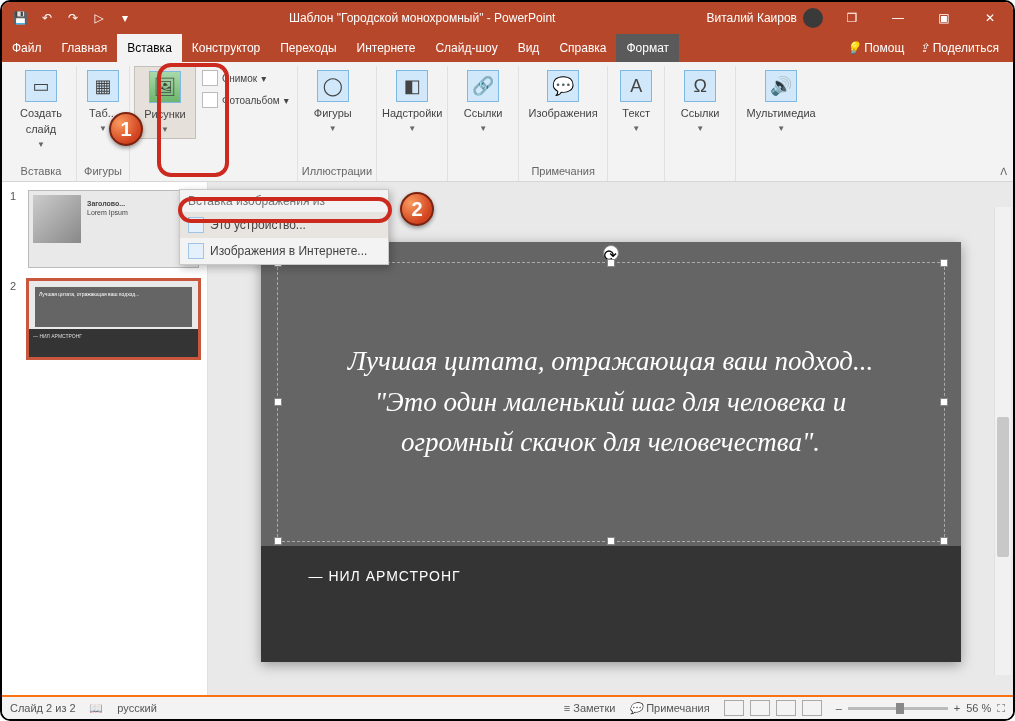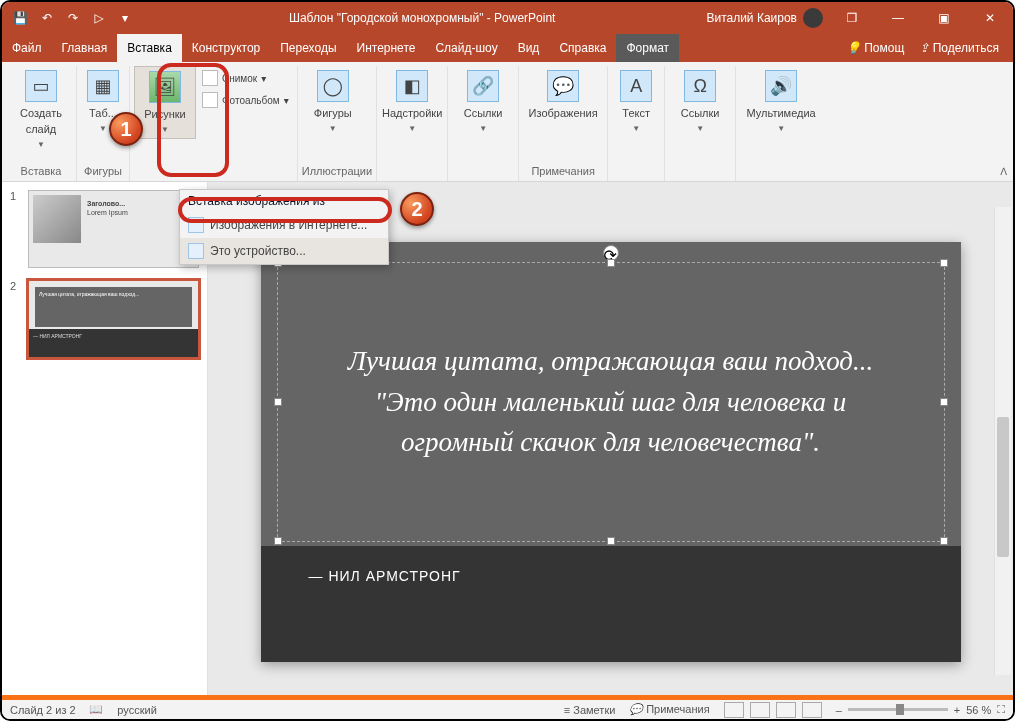--- a/index.html
+++ b/index.html
@@ -26,40 +26,40 @@
 .bigbtn .ico { width:32px; height:32px; background:#d0e8f9; border:1px solid #7fb8e0; display:flex; align-items:center; justify-content:center; font-size:18px;}
 .bigbtn .lbl { text-align:center; line-height:16px; }
 .bigbtn .drop { font-size:8px; color:#666;}
 .smallstack { display:flex; flex-direction:column; gap:2px; padding-top:2px;}
 .smallbtn { display:flex; align-items:center; gap:4px; padding:2px 4px; cursor:pointer; font-size:10px; white-space:nowrap;}
 .smallbtn .ic { width:16px; height:16px; background:#fff; border:1px solid #bbb; display:inline-block;}
 .ribbon .collapse { position:absolute; right:6px; bottom:4px; color:#666; cursor:pointer; font-size:10px;}
 .highlight1 { position:absolute; border:4px solid #cc2a1e; border-radius:14px; pointer-events:none; z-index:30;}
 .callout { position:absolute; width:34px; height:34px; border-radius:50%; background: radial-gradient(circle at 30% 30%, #f99b5e, #d1421f 70%); border:2px solid #7a2310; color:#fff; font-weight:bold; font-size:20px; display:flex; align-items:center; justify-content:center; z-index:35; box-shadow: 0 2px 4px rgba(0,0,0,.4);}
 .dropdown { position:absolute; left:177px; top:187px; width:210px; background:#f3f3f3; border:1px solid #c8c8c8; box-shadow: 2px 3px 8px rgba(0,0,0,.25); z-index:25; font-size:12px; color:#444;}
-.dropdown .hdr { padding:4px 8px; color:#0f172a; background:#f3f3f3;}
+.dropdown .hdr { padding:4px 8px; color:#737373; background:#f3f3f3;}
 .dropdown .item { padding:5px 8px; display:flex; align-items:center; gap:6px; cursor:pointer;}
 .dropdown .item.hover { background:#e8e4e0;}
 .dropdown .item .ic { width:16px; height:16px; border:1px solid #9ec5e7; background:#e4f1fc; display:inline-block;}
 .workspace { position:absolute; top:180px; left:0; right:0; bottom:24px; display:flex;}
 .thumbs { width:206px; background:#fff; border-right:1px solid #e0e0e0; padding:8px 8px; overflow:hidden;}
 .thumbitem { display:flex; gap:6px; margin-bottom:12px;}
 .thumbitem .num { width:12px; font-size:11px; color:#555;}
 .thumbitem .prev { flex:1; height:78px; border:1px solid #bbb; background:#e9e9e9; position:relative; overflow:hidden;}
 .thumbitem.sel .prev { outline:3px solid #c9573d; outline-offset:-1px;}
 .stage { flex:1; background:#e9e9e9; position:relative; display:flex; align-items:flex-start; justify-content:center; overflow:hidden;}
 .slide { margin-top:60px; width:700px; height:420px; background:#656565; box-shadow: 0 3px 12px rgba(0,0,0,.35); position:relative;}
 .slide .quotebox { position:absolute; left:16px; right:16px; top:20px; height:280px; border:1px dashed #aaa; display:flex; align-items:center; justify-content:center; padding: 20px 60px;}
 .slide .quotebox .txt { color:#fff; font-style:italic; font-family: Georgia, serif; font-size:27px; line-height:1.5; text-align:center;}
 .slide .authband { position:absolute; left:0; right:0; bottom:0; height:116px; background:#343434; color:#fff; font-size:14px; letter-spacing:1px; padding:22px 48px;}
 .slide .handle { position:absolute; width:8px; height:8px; background:#fff; border:1px solid #888;}
 .slide .rotator { position:absolute; left:50%; top:3px; transform:translateX(-50%); width:16px; height:16px; border:1px solid #888; border-radius:50%; background:#fff;}
 .vscroll { position:absolute; right:2px; top:205px; bottom:44px; width:17px; background:#f1f1f1; border-left:1px solid #e0e0e0; z-index:10;}
 .vscroll .thumb { position:absolute; left:2px; right:2px; top:210px; height:140px; background:#c8c8c8; border-radius:2px;}
-.statusbar { position:absolute; left:0; right:0; bottom:0; height:24px; background:#f3f3f3; border-top:5px solid #f97316; display:flex; align-items:center; font-size:11px; color:#555; padding:0 8px; gap:14px;}
+.statusbar { position:absolute; left:0; right:0; bottom:0; height:24px; background:#f3f3f3; border-top:2px solid #f97316; display:flex; align-items:center; font-size:11px; color:#555; padding:0 8px; gap:14px;}
 .statusbar .sp { flex:1;}
 .statusbar .viewbtns { display:flex; gap:6px; align-items:center;}
 .statusbar .viewbtns span { width:20px; height:16px; border:1px solid #aaa; display:inline-block; cursor:pointer;}
 .statusbar .zoom { display:flex; align-items:center; gap:6px;}
 .statusbar .zoom .track { width:100px; height:3px; background:#bbb; position:relative;}
 .statusbar .zoom .knob { position:absolute; left:48px; top:-4px; width:8px; height:11px; background:#888;}
 .avatar { width:20px; height:20px; border-radius:50%; background:#3a3a3a; display:inline-block;}
 .th1a { position:absolute; left:4px; top:4px; width:48px; height:48px; background:linear-gradient(135deg,#ccc,#888);}
 .th1b { position:absolute; left:58px; top:8px; right:6px; font-size:7px; color:#444; line-height:9px;}
 .th2a { position:absolute; left:6px; right:6px; top:6px; bottom:30px; background:#656565; color:#fff; font-size:5px; padding:4px;}
@@ -235,27 +235,27 @@
         <div class="drop">▼</div>
       </div>
     </div>
     <div class="label">&nbsp;</div>
   </div>
   <span class="collapse">ᐱ</span>
 </div>
 
 <div class="dropdown">
   <div class="hdr">Вставка изображения из</div>
+  <div class="item hover">
+    <span class="ic"></span>
+    <span>Это устройство...</span>
+  </div>
   <div class="item">
     <span class="ic"></span>
     <span>Изображения в Интернете...</span>
-  </div>
-  <div class="item hover">
-    <span class="ic"></span>
-    <span>Это устройство...</span>
   </div>
 </div>
 
 <div class="highlight1" style="left:155px; top:61px; width:72px; height:114px;"></div>
 <div class="callout" style="left:107px; top:110px;">1</div>
 <div class="highlight1" style="left:176px; top:195px; width:214px; height:26px;"></div>
 <div class="callout" style="left:398px; top:190px;">2</div>
 
 <div class="workspace">
   <div class="thumbs">

